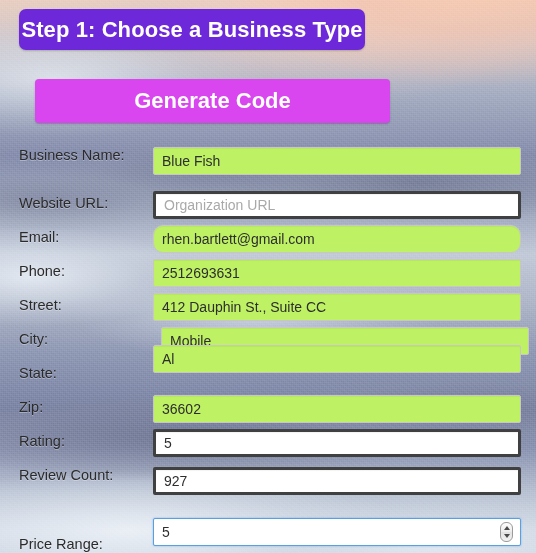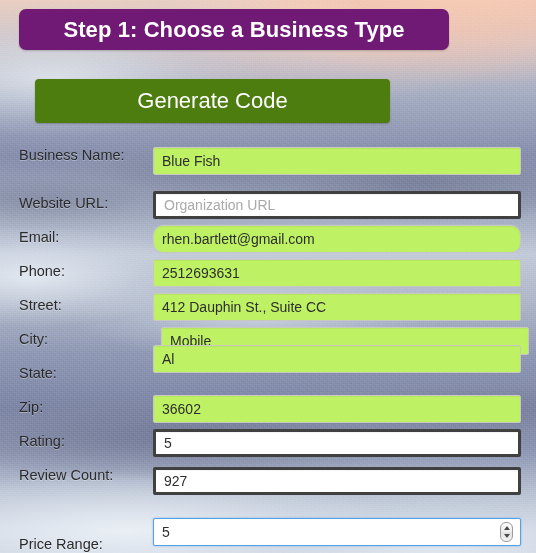--- a/index.html
+++ b/index.html
@@ -78,48 +78,48 @@
     z-index: 2;
     width: 536px;
     height: 553px;
   }
 
   
   .step-header {
     position: absolute;
     left: 19px;
     top: 9px;
-    width: 430px;
+    width: 346px;
     height: 41px;
-    background: #701a75;
+    background: #6d28d9;
     border-radius: 7px;
     color: #ffffff;
     font-size: 22px;
     font-weight: bold;
     line-height: 41px;
     text-align: center;
     letter-spacing: .1px;
     box-shadow: 0 1px 2px rgba(0,0,0,.20);
     white-space: nowrap;
   }
 
   
   .generate-btn {
     position: absolute;
     left: 35px;
     top: 79px;
     width: 355px;
     height: 44px;
-    background: #4d7c0f;
+    background: #d946ef;
     border: none;
     border-radius: 4px;
     color: #ffffff;
     font-family: "Liberation Sans", sans-serif;
     font-size: 22px;
-    font-weight: normal;
+    font-weight: bold;
     line-height: 44px;
     text-align: center;
     padding: 0;
     cursor: pointer;
     box-shadow: 0 1px 2px rgba(0,0,0,.22);
   }
 
   
   .form-area {
     position: absolute;

